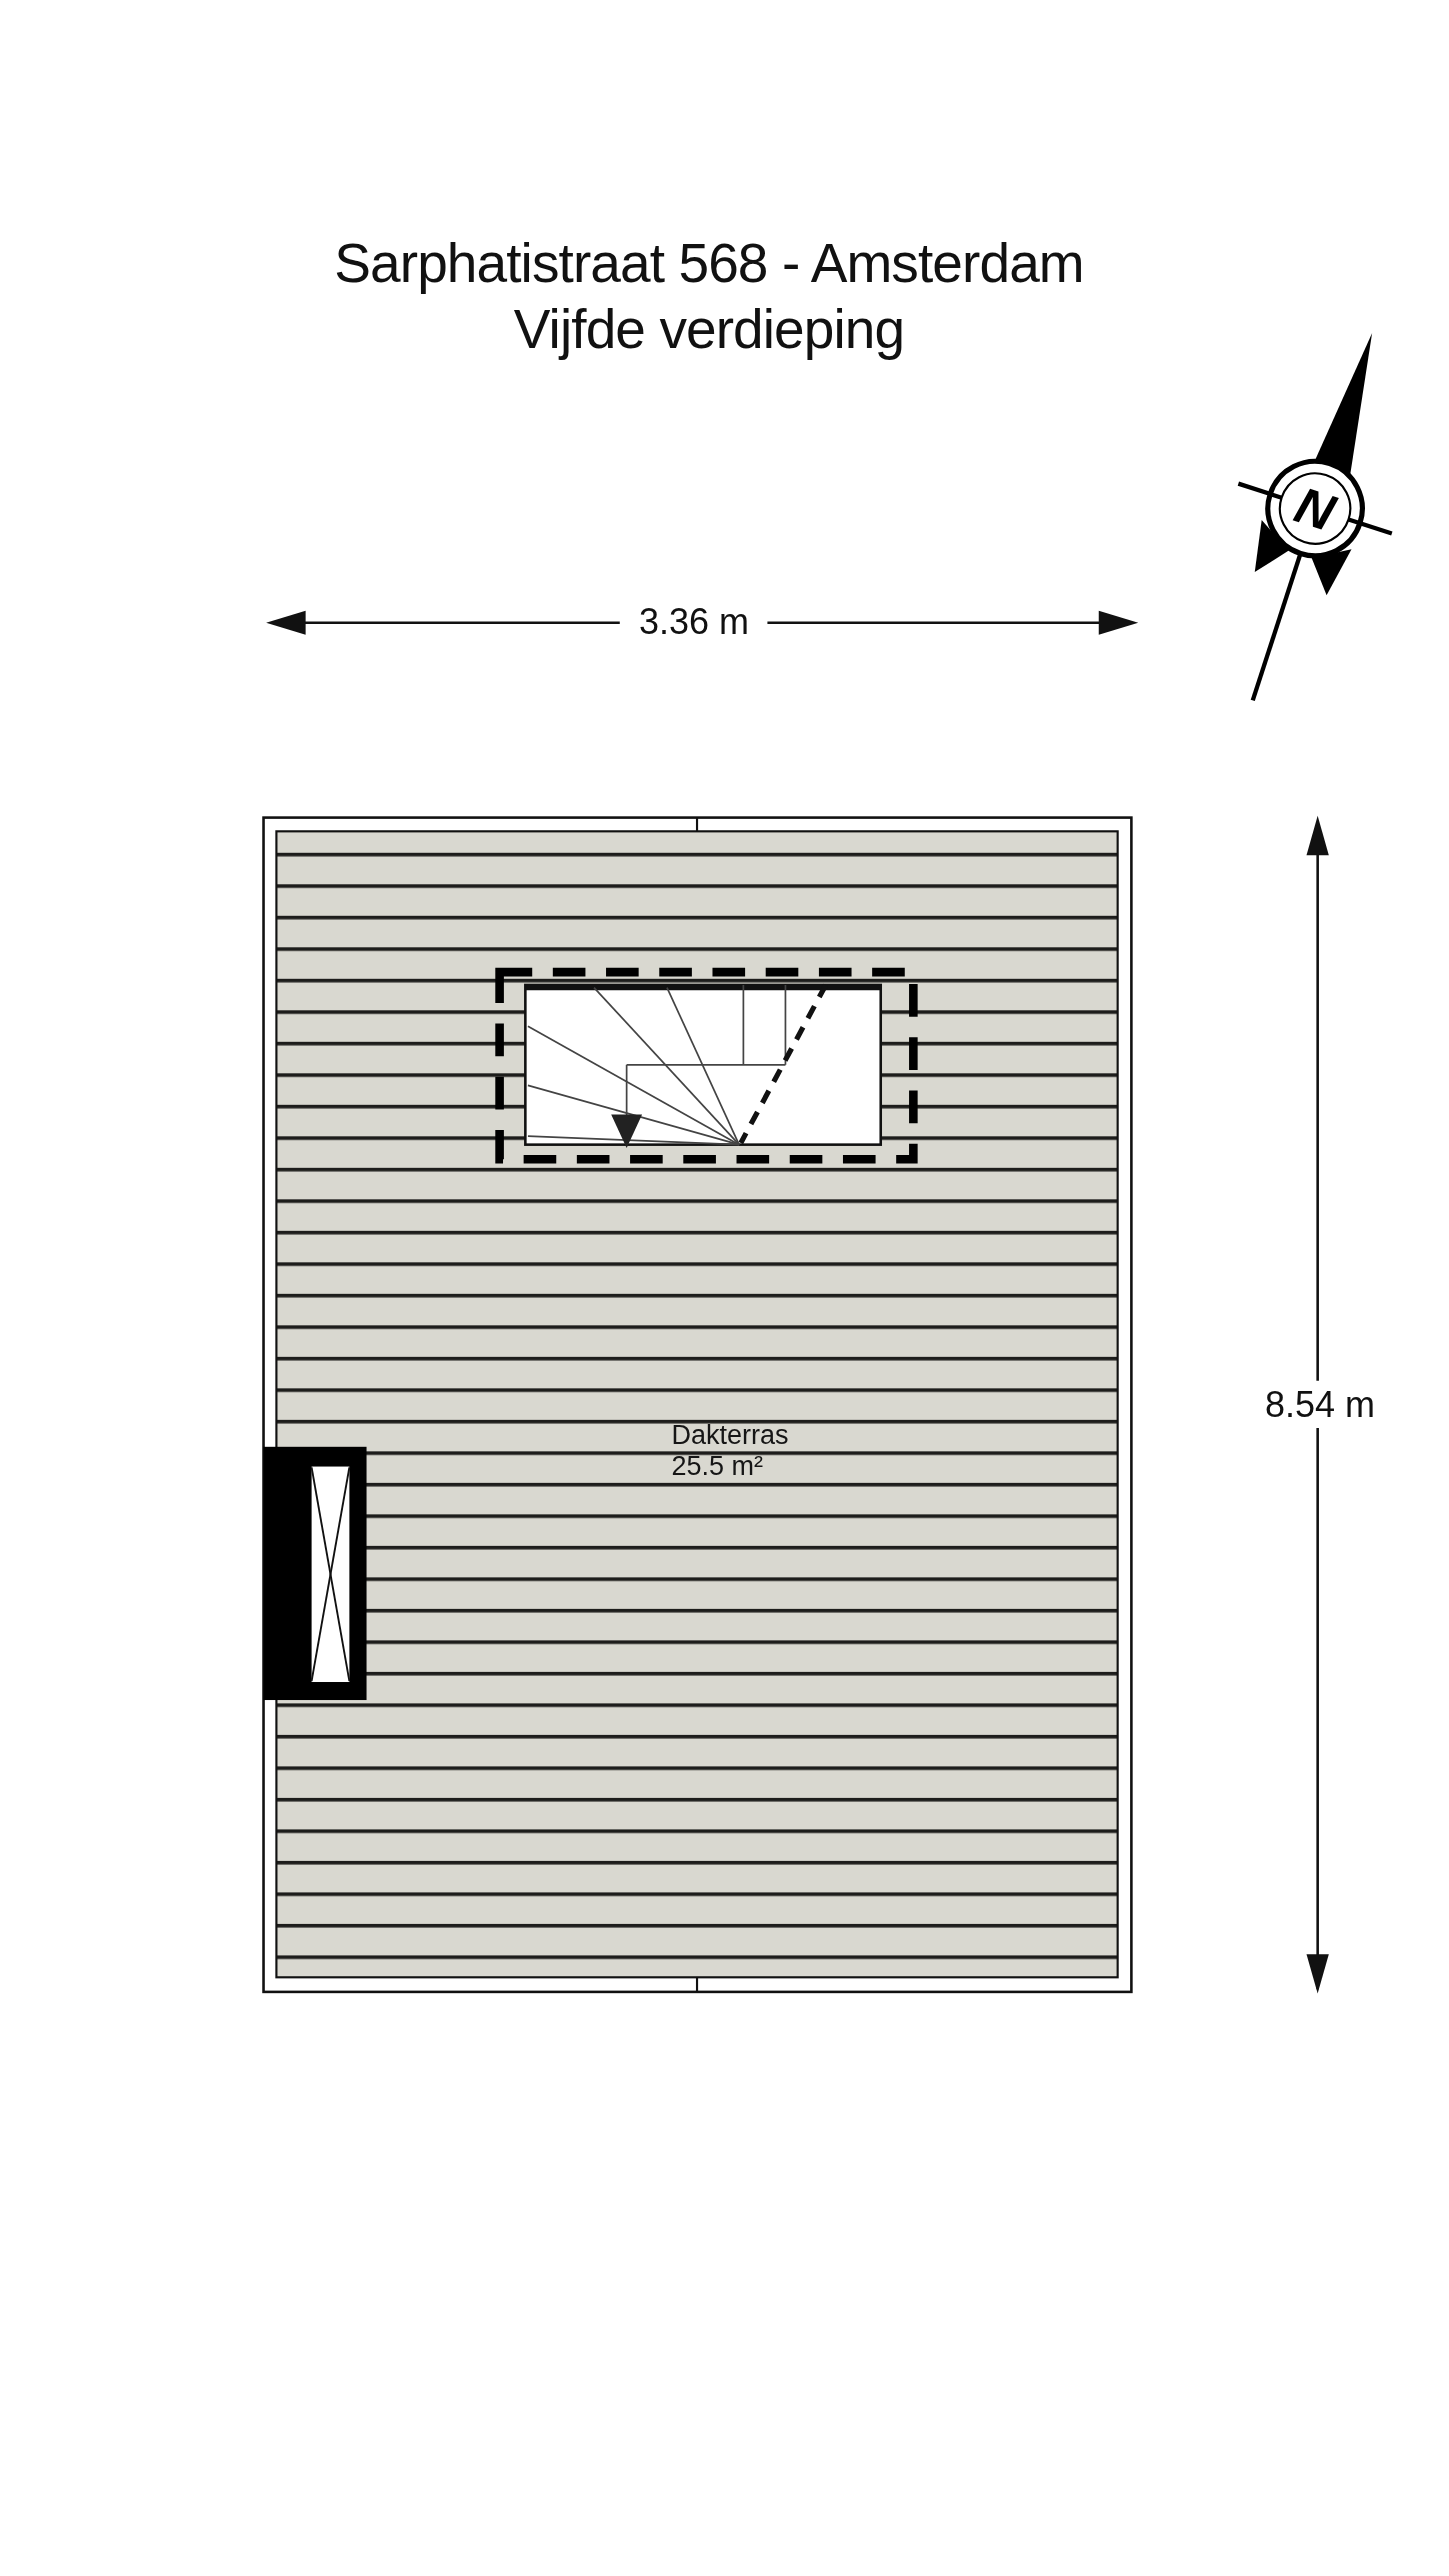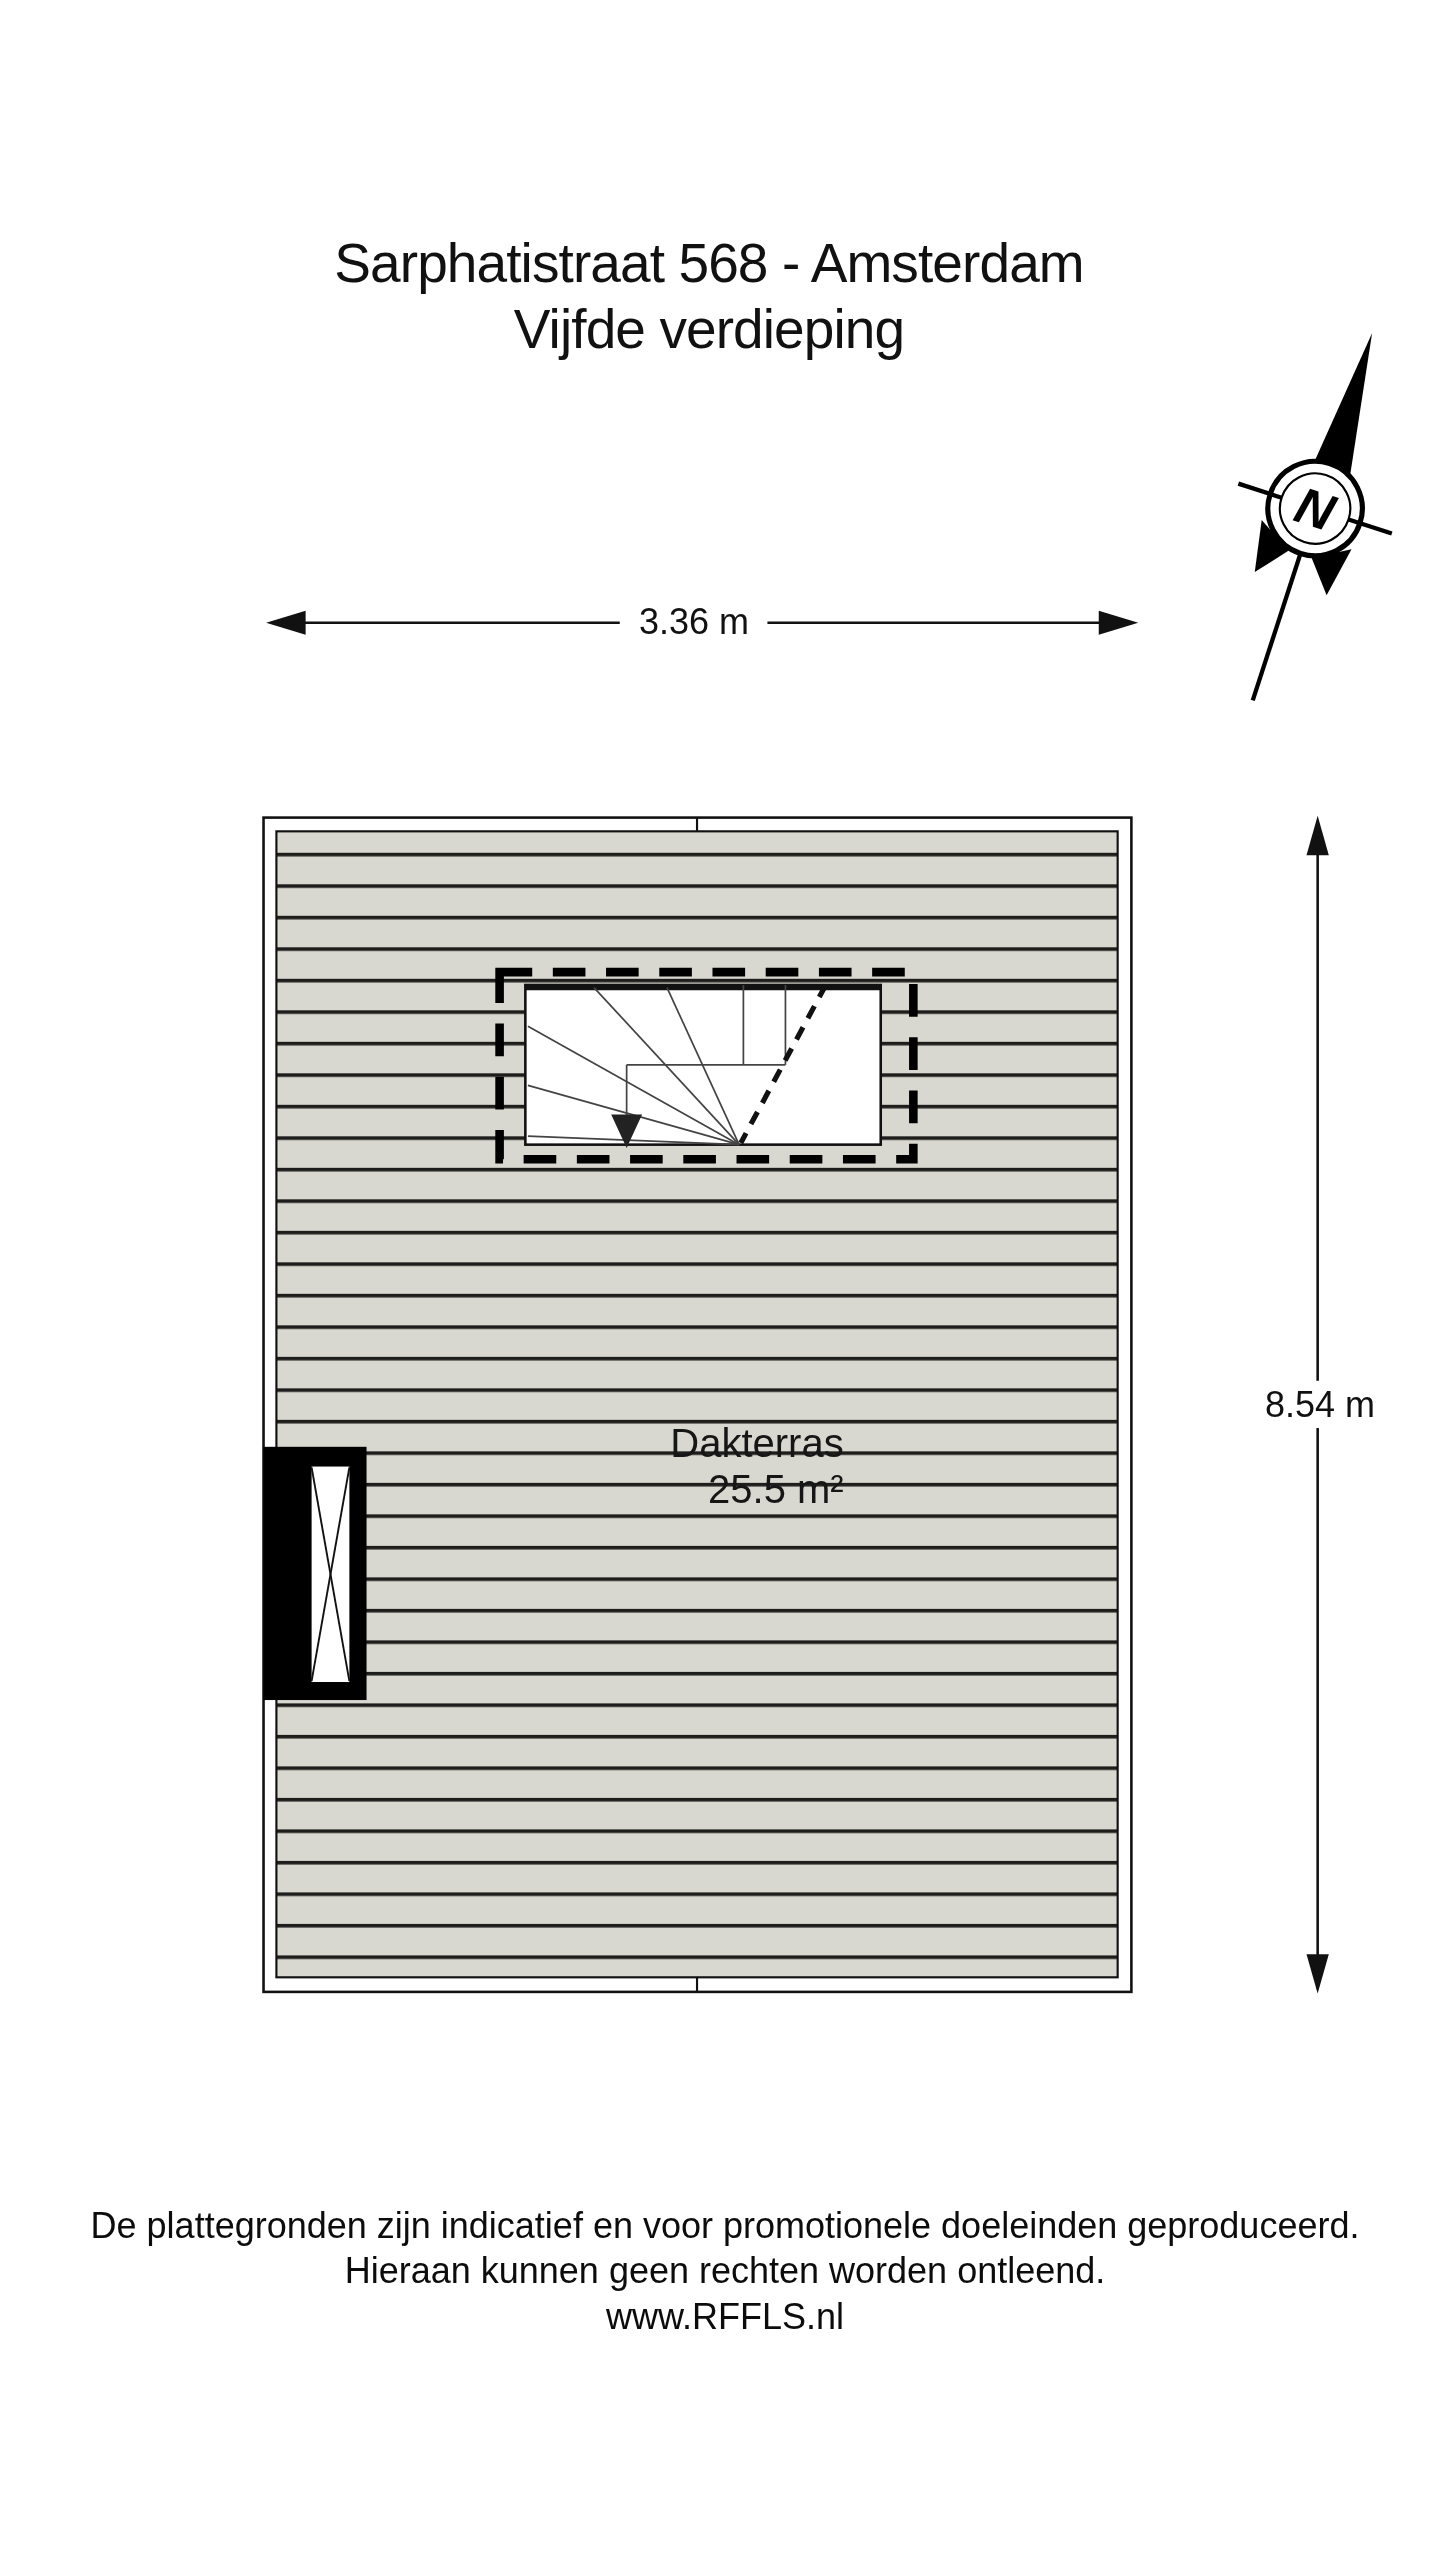--- a/index.html
+++ b/index.html
@@ -15,22 +15,22 @@
   .overlay{position:absolute;white-space:nowrap;}
   .title-block{
     left:709px;top:230px;transform:translateX(-50%);
     text-align:center;font-weight:normal;font-size:55px;line-height:1.2;
     letter-spacing:-0.9px;
   }
   .dim-label{font-size:36px;transform:translate(-50%,-50%);}
   #width-dim-label{left:694px;top:622px;}
   #height-dim-label{left:1320px;top:1405px;}
   .room-block{
-    left:757px;top:1420px;transform:translateX(-50%);
-    text-align:right;font-size:40px;line-height:1.16;color:#161616;
+    left:730px;top:1420px;transform:translateX(-50%);
+    text-align:left;font-size:27px;line-height:1.16;color:#161616;
   }
   .footer-block{
     left:725px;top:2203px;transform:translateX(-50%);
     text-align:center;font-size:36px;line-height:1.26;color:#0c0c0c;
   }
 </style>
 </head>
 <body>
 
 <div id="page">
@@ -110,20 +110,15 @@
 
   <div id="width-dim-label" class="overlay dim-label">3.36 m</div>
 
   <div id="height-dim-label" class="overlay dim-label">8.54 m</div>
 
   <div class="overlay room-block">
     <div>Dakterras</div>
     <div>25.5 m²</div>
   </div>
 
-  <div class="overlay footer-block">
-    <div>De plattegronden zijn indicatief en voor promotionele doeleinden geproduceerd.</div>
-    <div>Hieraan kunnen geen rechten worden ontleend.</div>
-    <div>www.RFFLS.nl</div>
-  </div>
 
 </div>
 
 
 </body></html>

